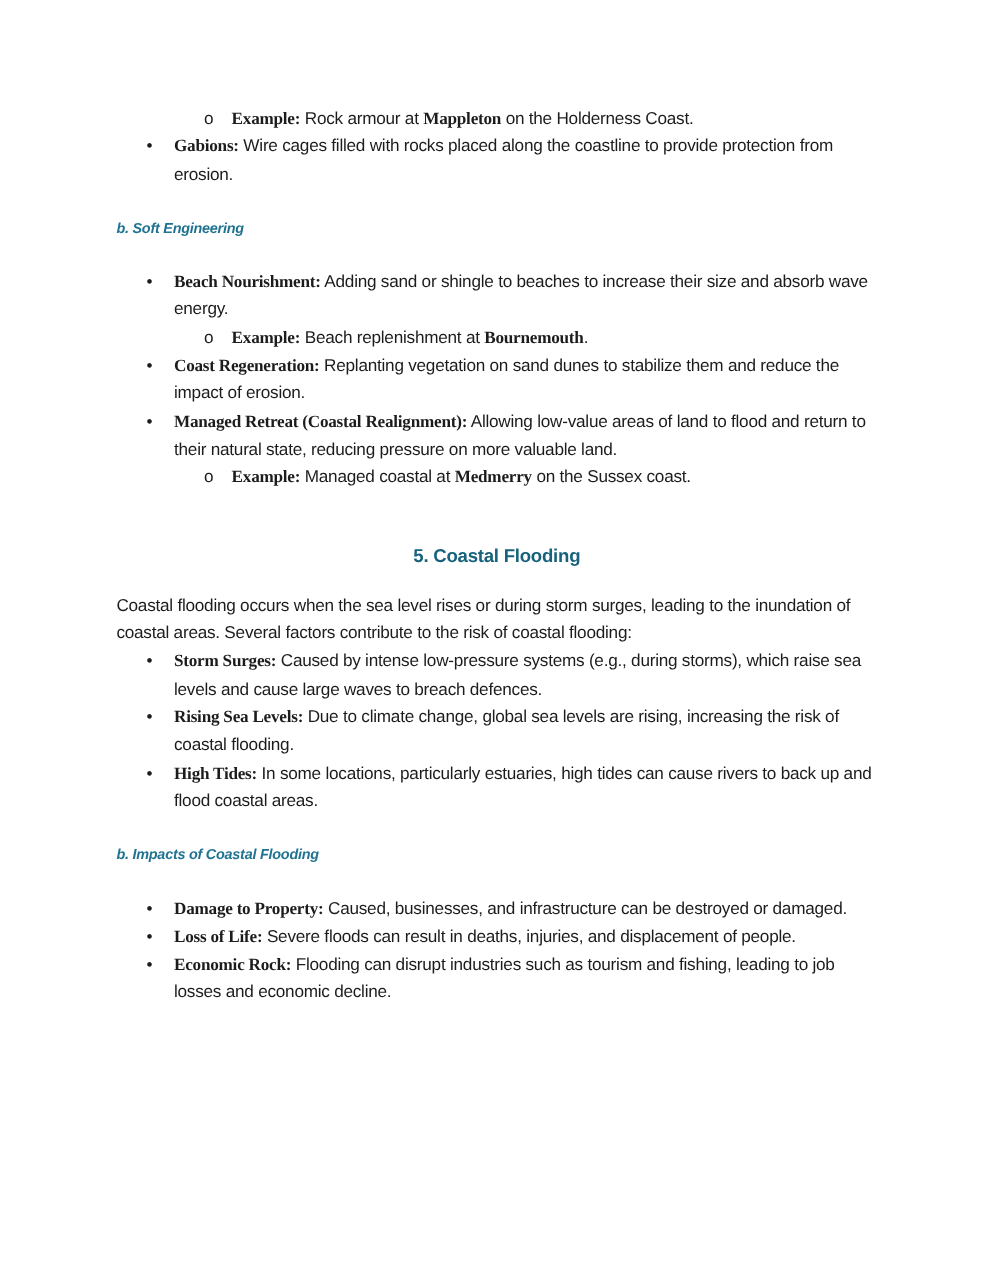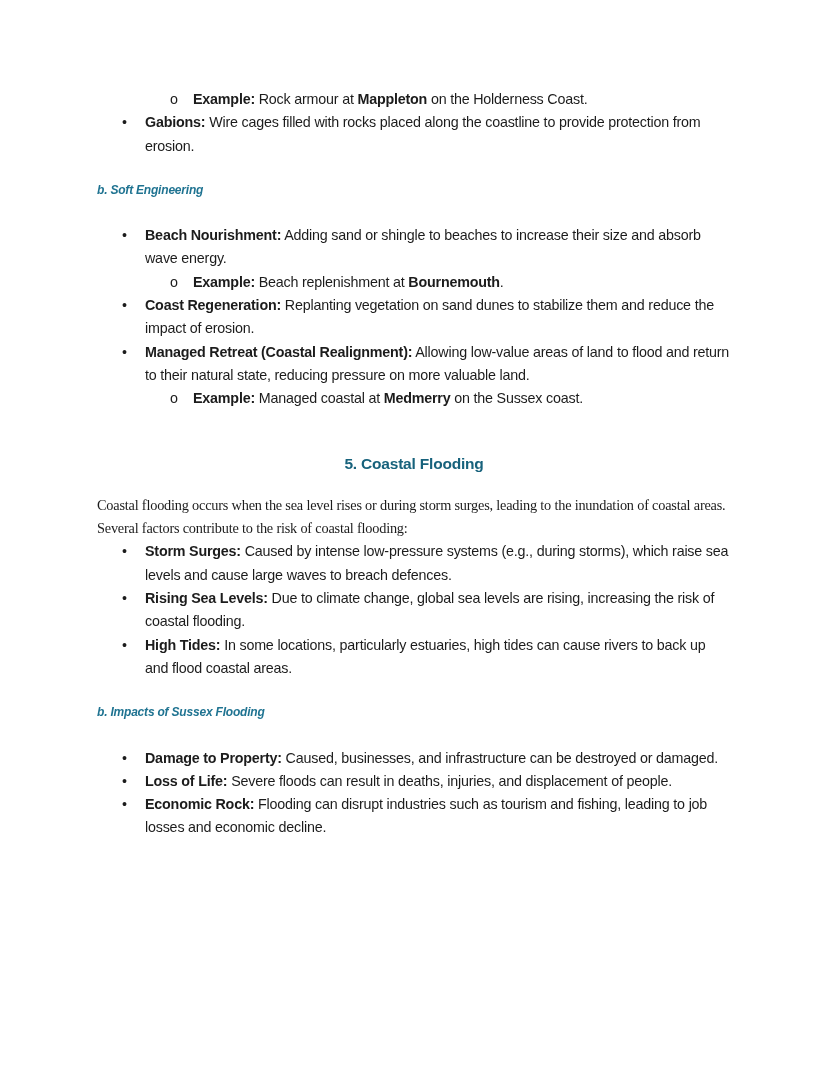--- a/index.html
+++ b/index.html
@@ -43,39 +43,38 @@
   h4.h4 {
     font-size: 12px;
     line-height: 23.3px;
     font-weight: bold;
     font-style: italic;
     color: var(--subheading-color);
     margin: 21px 0 22px 0;
   }
   p.para {
     margin: 0;
-    font-family: Liberation Serif, serif;
   }
   .list { margin: 0; }
   .li {
     position: relative;
     padding-left: 48px;
   }
   .li .marker {
     position: absolute;
     left: 25px;
     top: 0;
   }
   .li.l2 {
     padding-left: 96px;
   }
   .li.l2 .marker {
     left: 73px;
   }
-  strong { font-weight: bold; }
+  strong { font-weight: bold; font-family: Liberation Serif, serif; }
 </style>
 </head>
 <body>
 
 <div class="page">
   <div class="doc">
       <div class="list">
         <div class="li l2"><span class="marker">o</span><strong>Example:</strong><span> Rock armour at </span><strong>Mappleton</strong><span> on the Holderness Coast.</span></div>
         <div class="li"><span class="marker">•</span><strong>Gabions:</strong><span> Wire cages filled with rocks placed along the coastline to provide protection from erosion.</span></div>
       </div>
@@ -87,20 +86,20 @@
         <div class="li"><span class="marker">•</span><strong>Managed Retreat (Coastal Realignment):</strong><span> Allowing low-value areas of land to flood and return to their natural state, reducing pressure on more valuable land.</span></div>
         <div class="li l2"><span class="marker">o</span><strong>Example:</strong><span> Managed coastal at </span><strong>Medmerry</strong><span> on the Sussex coast.</span></div>
       </div>
       <h3 class="h3">5. Coastal Flooding</h3>
       <p class="para"><span>Coastal flooding occurs when the sea level rises or during storm surges, leading to the inundation of coastal areas. Several factors contribute to the risk of coastal flooding:</span></p>
       <div class="list">
         <div class="li"><span class="marker">•</span><strong>Storm Surges:</strong><span> Caused by intense low-pressure systems (e.g., during storms), which raise sea levels and cause large waves to breach defences.</span></div>
         <div class="li"><span class="marker">•</span><strong>Rising Sea Levels:</strong><span> Due to climate change, global sea levels are rising, increasing the risk of coastal flooding.</span></div>
         <div class="li"><span class="marker">•</span><strong>High Tides:</strong><span> In some locations, particularly estuaries, high tides can cause rivers to back up and flood coastal areas.</span></div>
       </div>
-      <h4 class="h4">b. Impacts of Sussex Flooding</h4>
+      <h4 class="h4">b. Impacts of Coastal Flooding</h4>
       <div class="list">
         <div class="li"><span class="marker">•</span><strong>Damage to Property:</strong><span> Caused, businesses, and infrastructure can be destroyed or damaged.</span></div>
         <div class="li"><span class="marker">•</span><strong>Loss of Life:</strong><span> Severe floods can result in deaths, injuries, and displacement of people.</span></div>
         <div class="li"><span class="marker">•</span><strong>Economic Rock:</strong><span> Flooding can disrupt industries such as tourism and fishing, leading to job losses and economic decline.</span></div>
       </div>
     </div>
 </div>
 
 </body></html>

